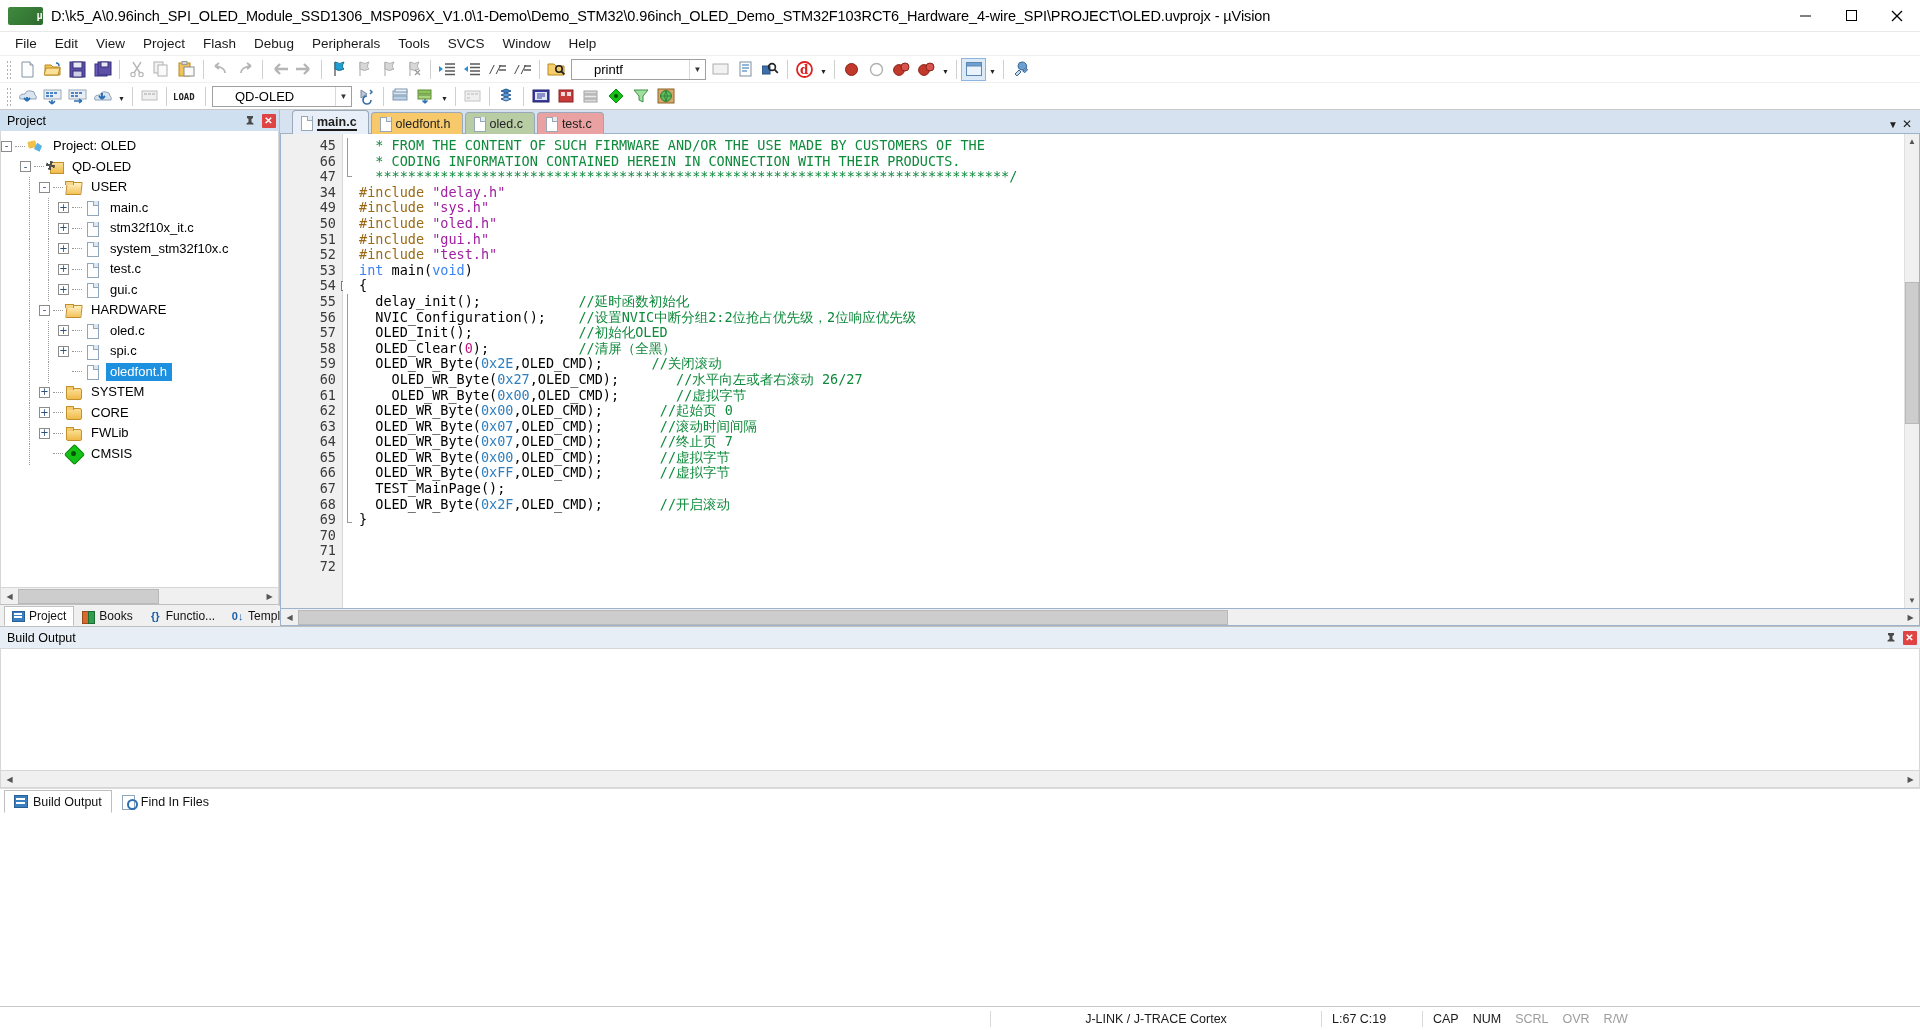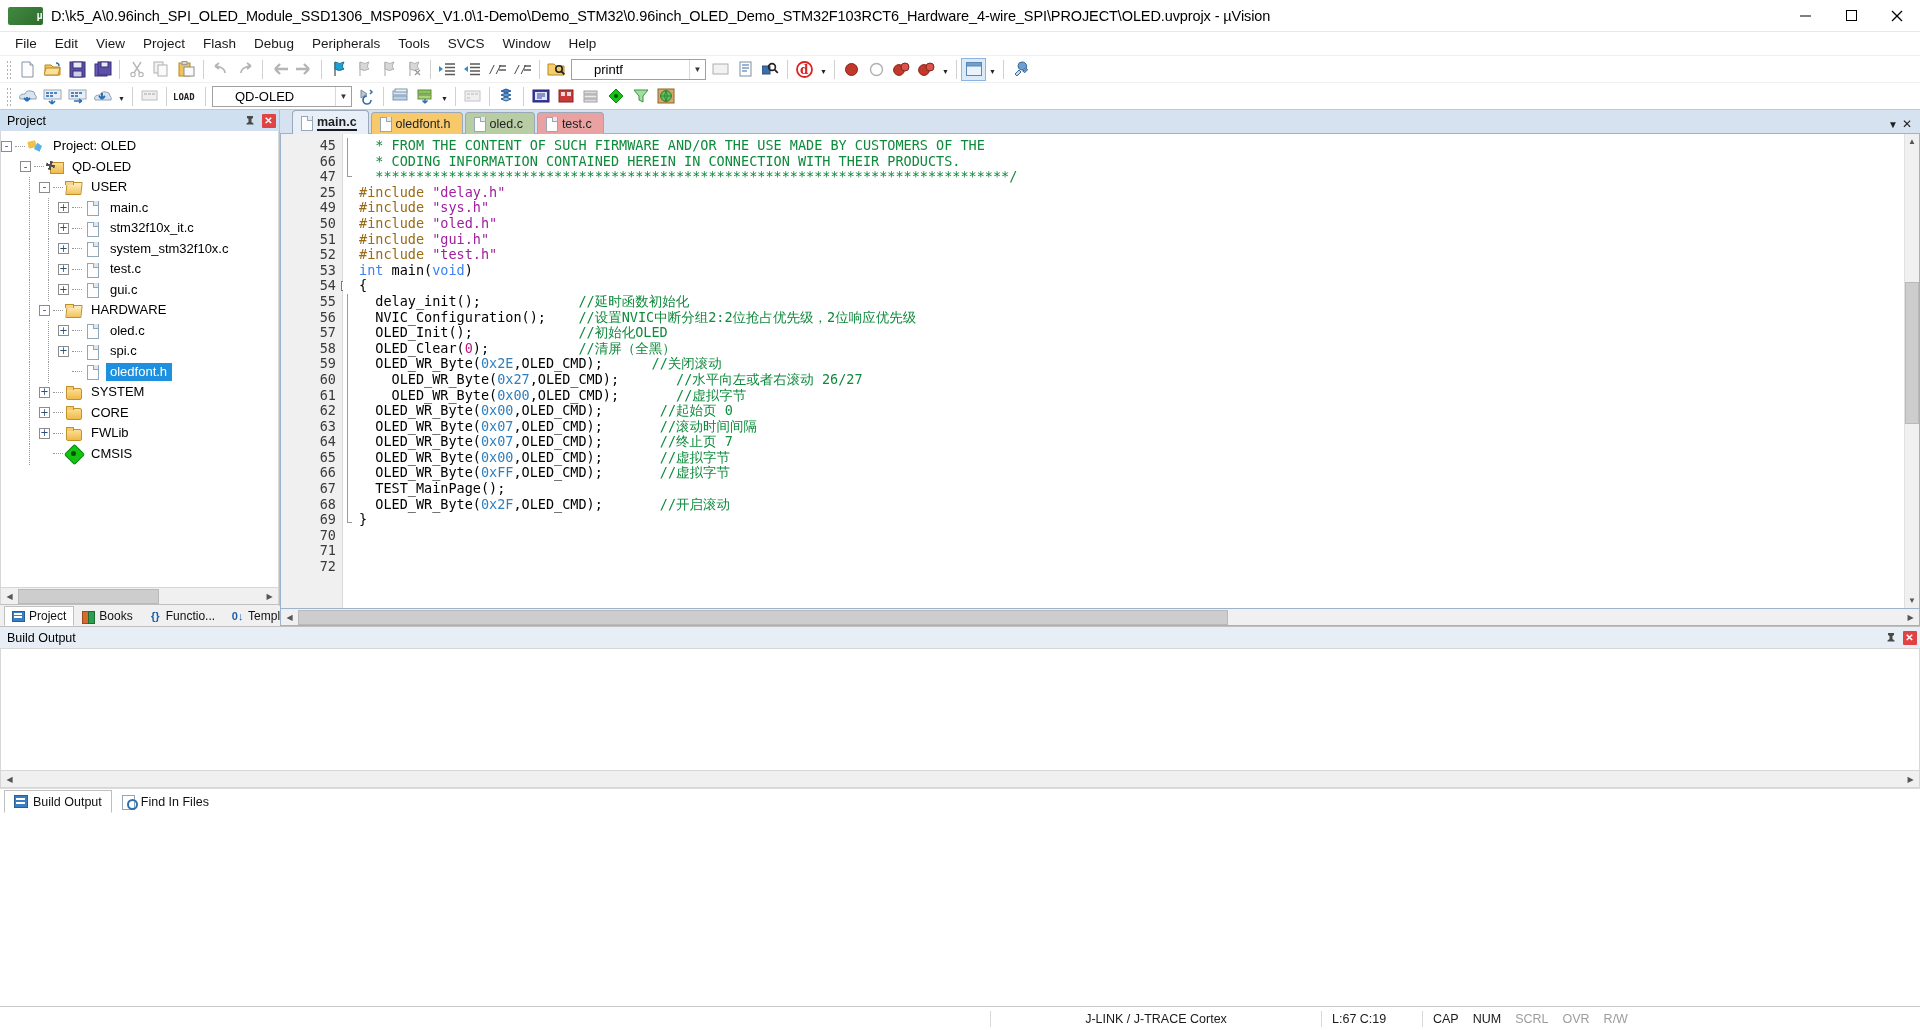--- a/index.html
+++ b/index.html
@@ -960,21 +960,21 @@
         <span style="font-size:10px;color:#222;">▼</span>
         <span style="font-size:12px;color:#222;">✕</span>
       </div>
     </div>
 
     <div id="editor-body">
       <div id="gutter">
           <div class="gline">45</div>
           <div class="gline">66</div>
           <div class="gline">47</div>
-          <div class="gline">25</div>
+          <div class="gline">34</div>
           <div class="gline">49</div>
           <div class="gline">50</div>
           <div class="gline">51</div>
           <div class="gline">52</div>
           <div class="gline">53</div>
           <div class="gline">54<span class="fold">-</span></div>
           <div class="gline">55</div>
           <div class="gline">56</div>
           <div class="gline">57</div>
           <div class="gline">58</div>

